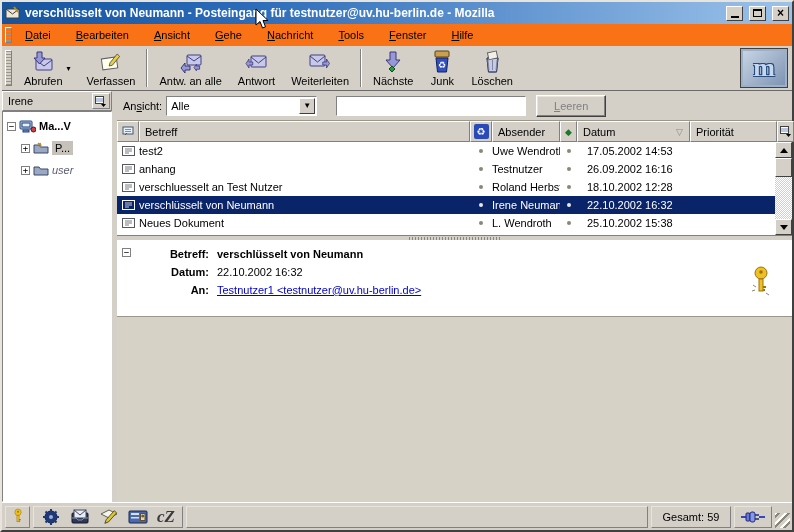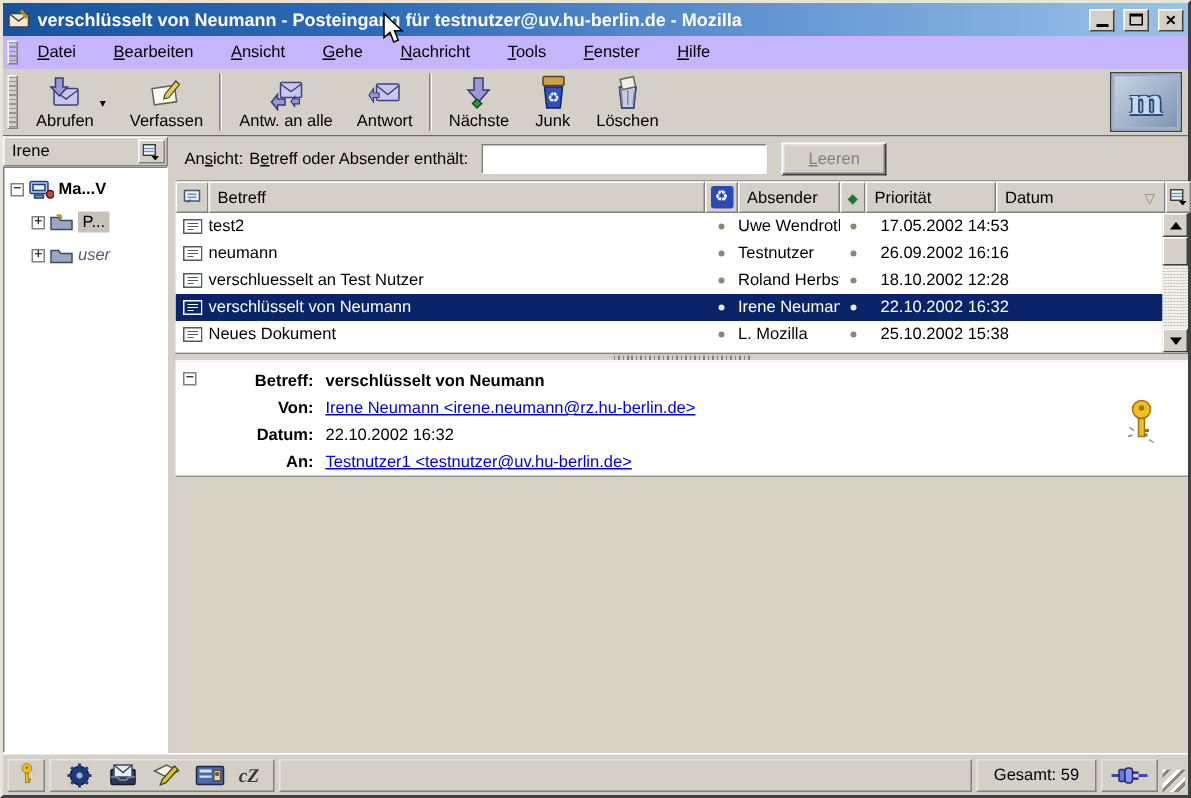--- a/index.html
+++ b/index.html
@@ -39,21 +39,21 @@
     margin-left:2px; position:relative;
   }
   .winbtn .minbar { width:8px; height:2px; background:#000; margin-top:8px; }
   .winbtn .maxbox { width:9px; height:8px; border:1px solid #000; border-top-width:2px; }
   .winbtn .closex { font-weight:bold; font-size:12px; line-height:10px; }
   .appicon { width:16px; height:15px; }
   
   .menubar {
     height:22px; flex:0 0 22px;
     display:flex; align-items:center;
-    background:#c4b5fd;
+    background:#f97316;
     padding-right:4px;
   }
   .grippy {
     width:7px; height:16px; margin:0 4px 0 3px;
     border:1px solid; border-color:#fff #808080 #808080 #fff;
     background-image:repeating-linear-gradient(180deg,#9a968c 0 1px,transparent 1px 3px);
   }
   .menuitem { padding:3px 9px; margin-right:7px; cursor:default; }
   .menuitem u { text-decoration:underline; }
   
@@ -249,21 +249,21 @@
     height:22px;
     border:1px solid; border-color:#e8e4dc #808080 #808080 #e8e4dc;
     display:flex; align-items:center; justify-content:center;
   }
   .p-key { width:25px; flex:0 0 25px; }
   .p-components { width:150px; flex:0 0 150px; gap:9px; }
   .p-status { flex:1; }
   .p-unread { width:88px; flex:0 0 88px; }
   .p-total { width:80px; flex:0 0 80px; }
   .p-online { width:38px; flex:0 0 38px; }
-  .cz { font-family:"Liberation Serif",serif; font-weight:bold; font-style:italic; font-size:13px; color:#3a3a3a; }
+  .cz { font-family:"Liberation Serif",serif; font-weight:bold; font-style:italic; font-size:17px; color:#3a3a3a; }
   .resizegrip {
     width:15px; height:15px; align-self:flex-end; margin-bottom:2px;
     background-image:repeating-linear-gradient(135deg,#fff 0 2px,#8a8678 2px 4px,transparent 4px 7px);
   }
   .cursor { position:absolute; left:253px; top:6px; z-index:50; pointer-events:none; }
 </style>
 </head>
 <body>
 
 <div class="window">
@@ -341,20 +341,30 @@
       <span class="stack">
         <svg width="26" height="24" viewBox="0 0 26 24">
           <rect x="8" y="6" width="15" height="11" rx="1" fill="#c8c8ea" stroke="#404080"></rect>
           <path d="M8,7 L15.5,13 L23,7" fill="none" stroke="#404080"></path>
           <path d="M10,18 h-5 v-4 l-4,6 4,6 v-4 h5 z" fill="#9898d8" stroke="#383878" transform="scale(0.75) translate(3 -2)"></path>
         </svg>
         <span class="lbl">Antwort</span>
       </span>
     </div>
 
+    <div class="tbbtn">
+      <span class="stack">
+        <svg width="26" height="24" viewBox="0 0 26 24">
+          <rect x="3" y="5" width="15" height="11" rx="1" fill="#c8c8ea" stroke="#404080"></rect>
+          <path d="M3,6 L10.5,12 L18,6" fill="none" stroke="#404080"></path>
+          <path d="M15,18 h5 v-4 l4,6 -4,6 v-4 h-5 z" fill="#9898d8" stroke="#383878" transform="scale(0.75) translate(6 -2)"></path>
+        </svg>
+        <span class="lbl">Weiterleiten</span>
+      </span>
+    </div>
 
     <span class="tbsep"></span>
 
     <div class="tbbtn">
       <span class="stack">
         <svg width="26" height="24" viewBox="0 0 26 24">
           <path d="M10,2 h6 v8 h4 l-7,8 -7,-8 h4 z" fill="#9898d8" stroke="#383878"></path>
           <path d="M9,19 l3,3 3,-3 -3,-3 z" fill="#2a9a3a" stroke="#104a18"></path>
         </svg>
         <span class="lbl">Nächste</span>
@@ -431,46 +441,49 @@
         </div>
       </div>
     </div>
 
     <div class="vsplitter"></div>
 
     <div class="rightcol">
 
       <div class="viewbar">
         <label>An<u>s</u>icht:</label>
-        <label>B<u>e</u>treff oder Absender enthält:</label>
+        <span class="combobox">
+          <span class="cval">Alle</span>
+          <span class="combo-arrow">▼</span>
+        </span>
         <input class="filterinput" type="text" value="" style="">
         <button class="clearbtn"><u>L</u>eeren</button>
       </div>
 
       <div class="threadheader">
         <span class="hcell hc-thread">
           <svg width="13" height="11" viewBox="0 0 13 11">
             <rect x="1" y="1" width="10" height="7" fill="#e8f0f8" stroke="#405878"></rect>
             <path d="M3,9 l2,-2" stroke="#405878"></path>
             <path d="M3,3.5 h6 M3,5.5 h6" stroke="#7090b8"></path>
           </svg>
         </span>
         <span class="hcell hc-betreff">Betreff</span>
         <span class="hcell hc-junk">
           <span class="junkicon">♻</span>
         </span>
         <span class="hcell hc-absender">Absender</span>
         <span class="hcell hc-unread">
           <span class="greendiamond">◆</span>
         </span>
-        <span class="hcell hc-prio">Priorität</span>
         <span class="hcell hc-datum">
           <span>Datum</span>
           <span class="sorttri">▽</span>
         </span>
+        <span class="hcell hc-prio">Priorität</span>
         <span class="hcell hc-picker">
           <svg width="12" height="11" viewBox="0 0 12 11">
             <rect x="0.5" y="0.5" width="8" height="7" fill="#fff" stroke="#404040"></rect>
             <path d="M1,3 h7 M1,5 h7" stroke="#7090c0"></path>
             <path d="M6,8 l2.5,3 2.5,-3 z" fill="#000"></path>
           </svg>
         </span>
       </div>
 
       <div class="threadrows">
@@ -493,21 +506,21 @@
           <span class="mr-date">17.05.2002 14:53</span>
         </div>
 
         <div class="msgrow">
           <span class="mr-icon">
               <svg width="13" height="10" viewBox="0 0 13 10">
                 <rect x="0.5" y="0.5" width="12" height="9" fill="none" stroke="currentColor"></rect>
                 <path d="M3,3 h7 M3,5 h7 M3,7 h4" stroke="currentColor" stroke-width="0.8"></path>
               </svg>
             </span>
-          <span class="mr-subject">neumann</span>
+          <span class="mr-subject">anhang</span>
           <span class="mr-junk">
               <span class="dot"></span>
             </span>
           <span class="mr-sender">Testnutzer</span>
           <span class="mr-unread">
               <span class="dot"></span>
             </span>
           <span class="mr-date">26.09.2002 16:16</span>
         </div>
 
@@ -551,21 +564,21 @@
           <span class="mr-icon">
               <svg width="13" height="10" viewBox="0 0 13 10">
                 <rect x="0.5" y="0.5" width="12" height="9" fill="none" stroke="currentColor"></rect>
                 <path d="M3,3 h7 M3,5 h7 M3,7 h4" stroke="currentColor" stroke-width="0.8"></path>
               </svg>
             </span>
           <span class="mr-subject">Neues Dokument</span>
           <span class="mr-junk">
               <span class="dot"></span>
             </span>
-          <span class="mr-sender">L. Mozilla</span>
+          <span class="mr-sender">L. Wendroth</span>
           <span class="mr-unread">
               <span class="dot"></span>
             </span>
           <span class="mr-date">25.10.2002 15:38</span>
         </div>
 
         <div class="vscroll">
           <span class="sbtn sb-up">
               <span class="tri-up"></span>
             </span>
@@ -579,24 +592,20 @@
       <div class="hsplitter">
         <span class="hgrippy"></span>
       </div>
 
       <div class="messagepane">
         <div class="msgheader">
           <span class="mh-twisty">−</span>
           <div class="mh-row">
             <span class="mh-label">Betreff:</span>
             <span class="mh-subject">verschlüsselt von Neumann</span>
-          </div>
-          <div class="mh-row">
-            <span class="mh-label">Von:</span>
-            <span class="mh-link">Irene Neumann &lt;irene.neumann@rz.hu-berlin.de&gt;</span>
           </div>
           <div class="mh-row">
             <span class="mh-label">Datum:</span>
             <span>22.10.2002 16:32</span>
           </div>
           <div class="mh-row">
             <span class="mh-label">An:</span>
             <span class="mh-link">Testnutzer1 &lt;testnutzer@uv.hu-berlin.de&gt;</span>
           </div>
           <svg class="keyicon" width="22" height="34" viewBox="0 0 22 34">

